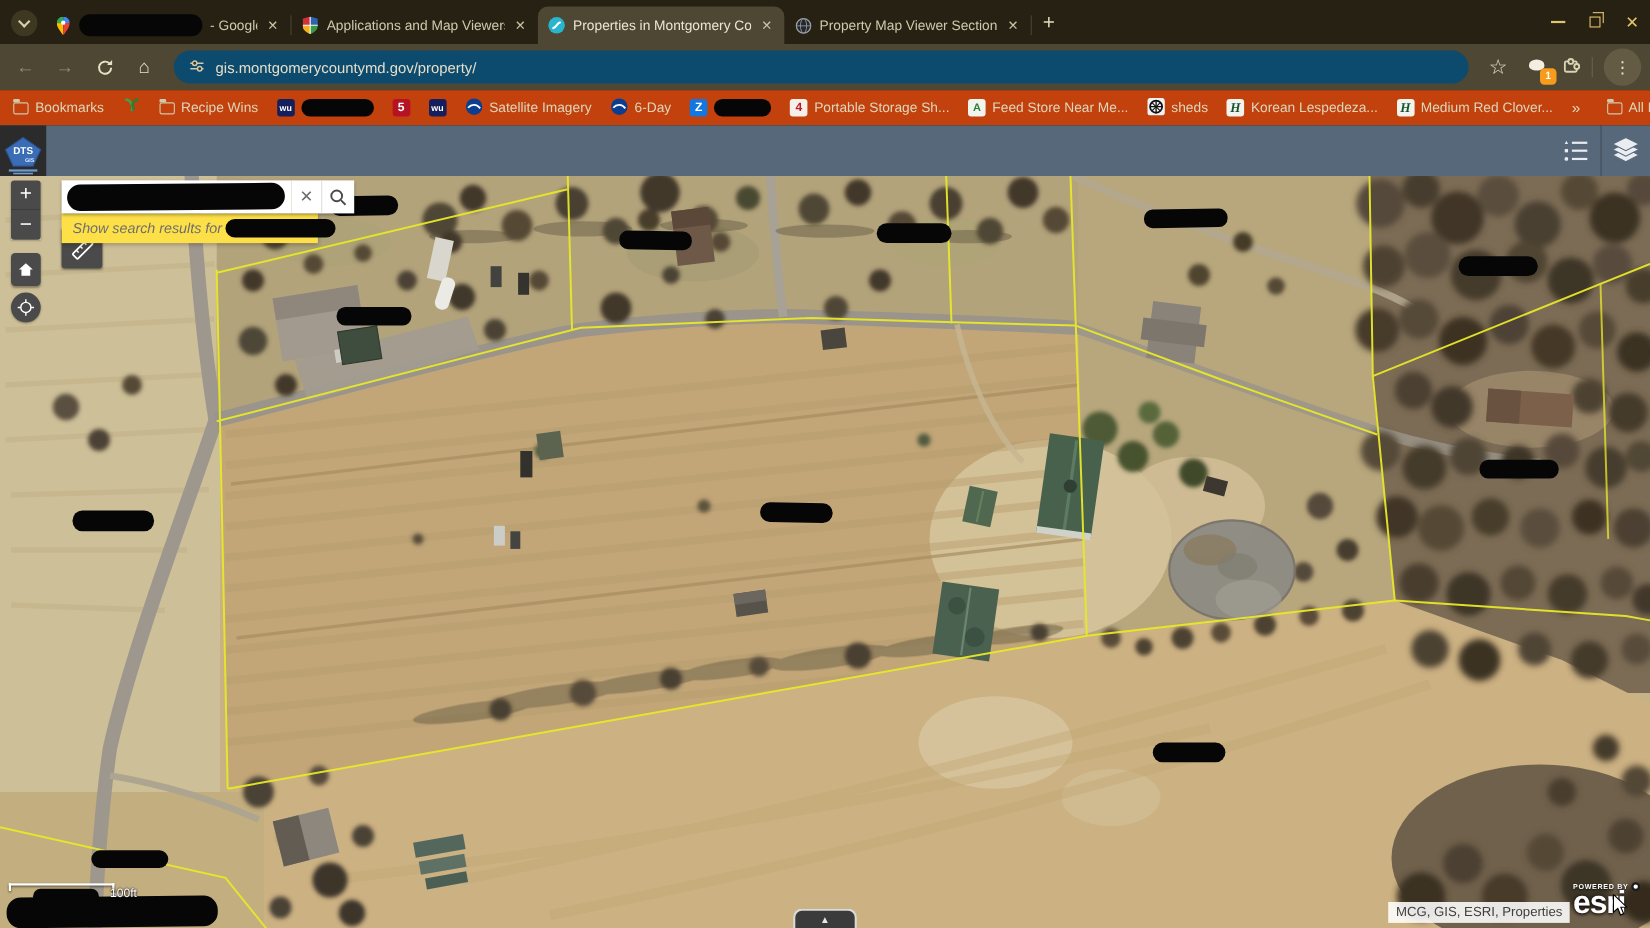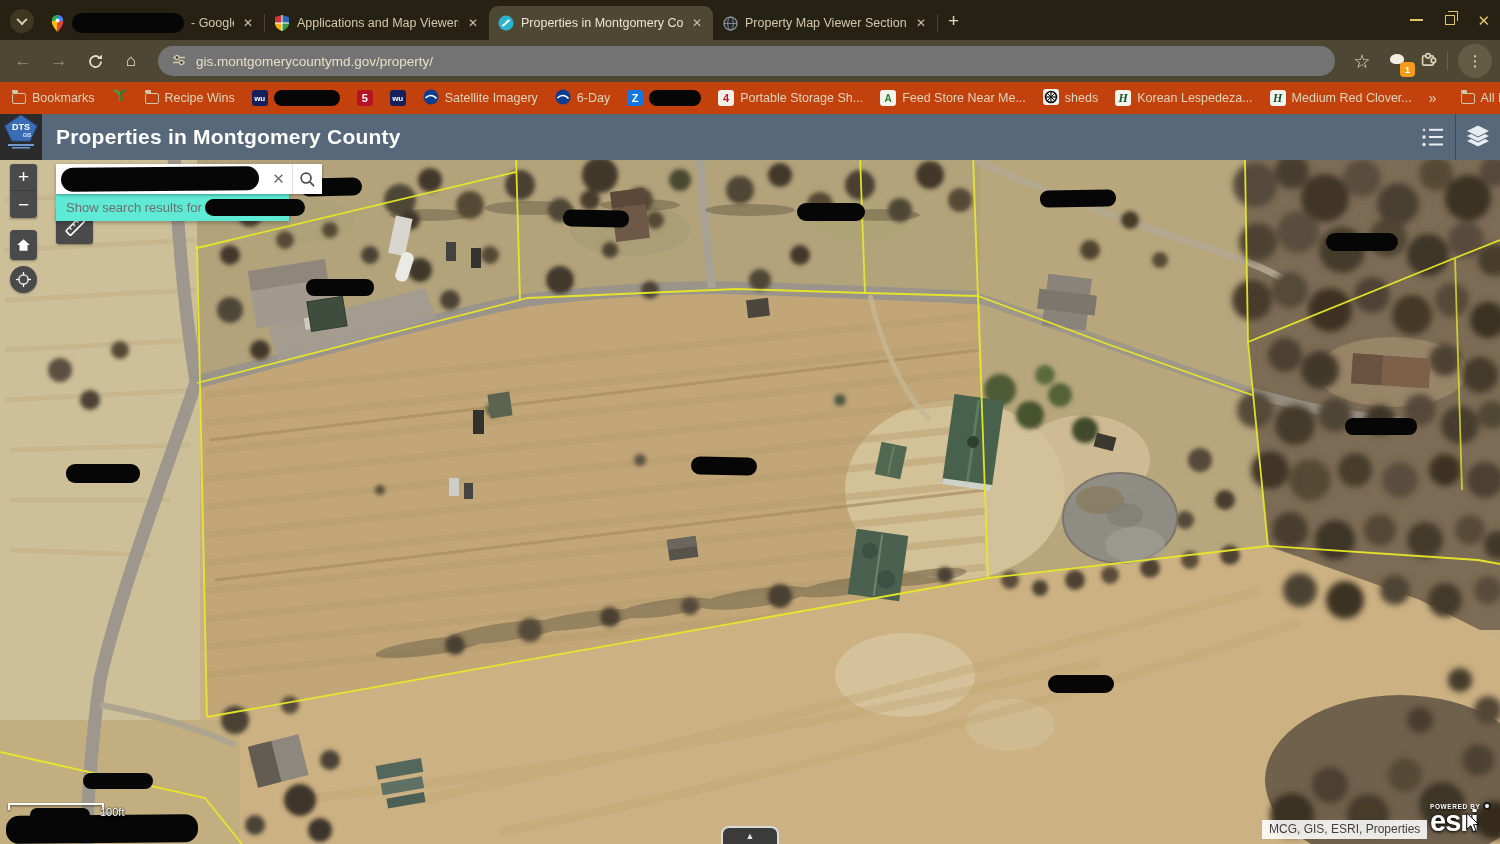--- a/index.html
+++ b/index.html
@@ -27,21 +27,21 @@
   .wrest { width:10px; height:10px; border:1.8px solid #e2c46a; position:relative; }
   .wrest::before { content:""; position:absolute; left:2px; top:-5px; width:9px; height:9px;
     border:1.8px solid #e2c46a; border-left:none; border-bottom:none; }
   .wclose { color:#e2c46a; font-size:15px; line-height:1; }
 
   
   .toolbar { height:42px; background:#4e4733; display:flex; align-items:center; padding:0 8px; gap:6px; }
   .navic { width:30px; height:30px; display:flex; align-items:center; justify-content:center;
     font-size:17px; color:#e8e1c6; flex:none; }
   .navic.dim { color:#968e6f; }
-  .urlbar { flex:1; height:30px; background:#737373; border-radius:15px; display:flex; align-items:center;
+  .urlbar { flex:1; height:30px; background:#0c4a6e; border-radius:15px; display:flex; align-items:center;
     padding:0 14px; gap:10px; color:#e6dfc8; font-size:13.5px; margin:0 6px; }
   .tbright { display:flex; align-items:center; gap:10px; }
   .extfox { width:22px; height:20px; position:relative; }
   .foxbody { width:20px; height:16px; background:#c89058; border-radius:5px 5px 7px 7px; position:relative; overflow:hidden;}
   .foxbody::before { content:""; position:absolute; left:3px; top:3px; width:14px; height:10px;
     background:#f3ede2; border-radius:50% 50% 40% 40%; }
   .badge { position:absolute; right:-6px; bottom:-6px; min-width:15px; height:15px; background:#f59c1d;
     border-radius:4px; color:#fff; font-size:9.5px; font-weight:bold; display:flex; align-items:center;
     justify-content:center; padding:0 2px; }
   .vsep { width:1px; height:18px; background:#6a6249; }
@@ -56,21 +56,21 @@
   .folder::before { content:""; position:absolute; left:-1px; top:-4px; width:6px; height:3px;
     background:#cfc8aa; border-radius:1px 1px 0 0; }
   .fsq { width:16px; height:16px; border-radius:3px; display:flex; align-items:center; justify-content:center;
     font-weight:bold; flex:none; }
   .blob-inline { display:inline-block; width:66px; height:16px; background:#060606; border-radius:8px; }
   .bm-ovf { color:#ddd6bb; font-size:14px; margin:0 10px 0 auto; }
   .bmsep { width:1px; height:18px; background:#675f44; margin-right:14px; }
 
   
   .appheader { height:46px; background:#57687a; display:flex; align-items:center; position:relative; }
-  .logobox { width:42px; height:46px; background:#2b2b2b; display:flex; align-items:flex-start; justify-content:center; flex:none; }
+  .logobox { width:42px; height:46px; background:#2b2b2b; display:flex; align-items:flex-end; justify-content:center; flex:none; }
   .apptitle { color:#fdfdfd; font-size:21px; font-weight:600; letter-spacing:.2px; margin-left:14px; }
   .hdricons { margin-left:auto; display:flex; align-items:center; height:100%; }
   .hdrbtn { width:44px; height:100%; display:flex; align-items:center; justify-content:center; }
   .hdrdiv { width:1px; height:100%; background:rgba(0,0,0,.28); }
 
   
   .map { position:relative; width:1500px; height:684px; overflow:hidden; background:#c7b287; }
   .map svg.base { position:absolute; inset:0; display:block; }
 
   .mapbtn { position:absolute; background:#4a4a4a; color:#fff; display:flex; align-items:center;
@@ -83,23 +83,23 @@
   .homebtn { left:10px; top:70px; width:27px; height:30px; border-radius:4px; }
   .locbtn { left:10px; top:106px; width:27px; height:27px; border-radius:50%; }
   .measurebtn { left:56px; top:47px; width:37px; height:37px; border-radius:3px; z-index:2; }
 
   .searchwrap { position:absolute; left:56px; top:4px; height:30px; display:flex; z-index:4;
     box-shadow:0 1px 3px rgba(0,0,0,.35); }
   .searchinput { width:209px; background:#fff; position:relative; }
   .sblob { position:absolute; left:5px; top:3px; width:198px; height:24px; background:#060606; border-radius:12px; transform:rotate(-.5deg); }
   .clearbtn { width:27px; background:#fff; color:#6e6e6e; font-size:15px; display:flex; align-items:center; justify-content:center; }
   .magbtn { width:30px; background:#fff; border-left:1px solid #e2e2e2; display:flex; align-items:center; justify-content:center; }
-  .suggest { position:absolute; left:56px; top:34px; width:233px; height:27px; background:#5eead4; z-index:3;
+  .suggest { position:absolute; left:56px; top:34px; width:233px; height:27px; background:#fde047; z-index:3;
     box-shadow:0 2px 4px rgba(0,0,0,.28); display:flex; align-items:center; padding-left:10px;
-    color:#6e6e6e; font-size:13px; white-space:nowrap; }
+    color:#6e6e6e; font-size:13px; white-space:nowrap;font-style:italic; }
   .dblob { width:100px; height:17px; background:#060606; border-radius:9px; margin-left:3px; flex:none; }
 
   .scalebar { position:absolute; left:8px; top:643px; width:96px; height:7px;
     border:2px solid #fff; border-bottom:none; filter:drop-shadow(0 1px 1px rgba(0,0,0,.6)); }
   .scalelabel { position:absolute; left:88px; top:646px; color:#fff; font-size:11px;
     text-shadow:0 1px 2px #000, 0 0 2px #000;margin-left:12px; }
 
   .expandtab { position:absolute; left:721px; top:666px; width:58px; height:20px; background:#3b3b3b;
     border:2px solid #dadada; border-bottom:none; border-radius:8px 8px 0 0; color:#e8e8e8;
     display:flex; align-items:flex-start; justify-content:center; font-size:9px; padding-top:3px; }
@@ -320,21 +320,20 @@
 <div class="appheader">
   <div class="logobox">
     <svg width="34" height="36" viewBox="0 0 34 36">
       <polygon points="17,1 33,12 26,27 8,27 1,12" fill="#3a6db5" stroke="#2a5492" stroke-width="1"></polygon>
       <text x="17" y="16" text-anchor="middle" font-size="9" font-weight="bold" fill="#fff" font-family="Liberation Sans, sans-serif">DTS</text>
       <text x="23" y="23" text-anchor="middle" font-size="5" font-weight="bold" fill="#dce8f8" font-family="Liberation Sans, sans-serif">GIS</text>
       <rect x="4" y="30" width="26" height="2" fill="#6f9ad0"></rect>
         <rect x="8" y="33" width="18" height="1.5" fill="#6f9ad0"></rect>
     </svg>
   </div>
-  <span class="apptitle">Properties in Montgomery County</span>
   <div class="hdricons">
     <div class="hdrbtn">
       <svg width="26" height="26" viewBox="0 0 26 26">
         <polygon points="5.5,7 2.5,7 4,4" fill="#e9edf1"></polygon>
           <rect x="9" y="4.8" width="14" height="2" fill="#e9edf1"></rect>
         <rect x="2.5" y="11.5" width="3" height="3" fill="#e9edf1"></rect>
           <rect x="9" y="12" width="14" height="2" fill="#e9edf1"></rect>
         <circle cx="4" cy="20.5" r="1.7" fill="#e9edf1"></circle>
           <rect x="9" y="19.5" width="14" height="2" fill="#e9edf1"></rect>
       </svg>

